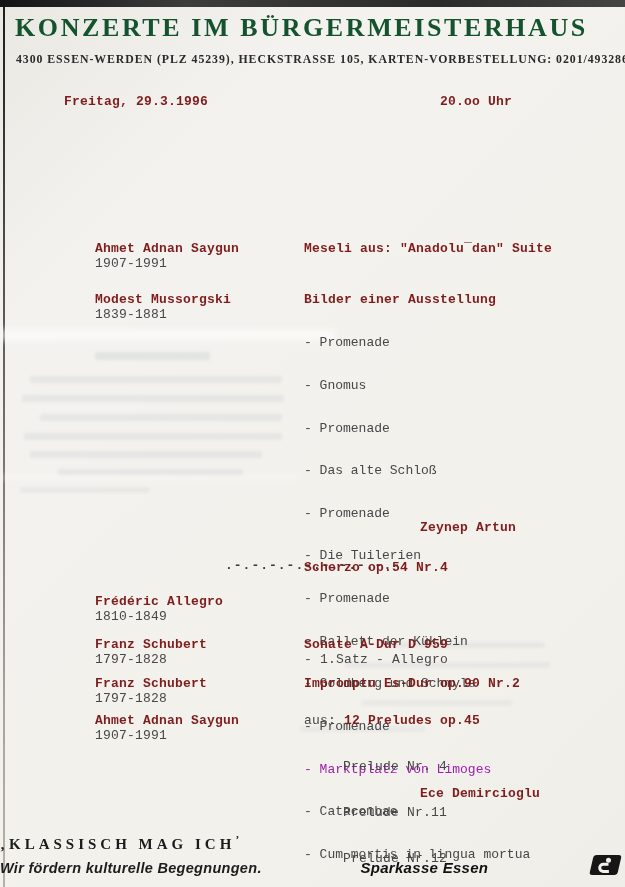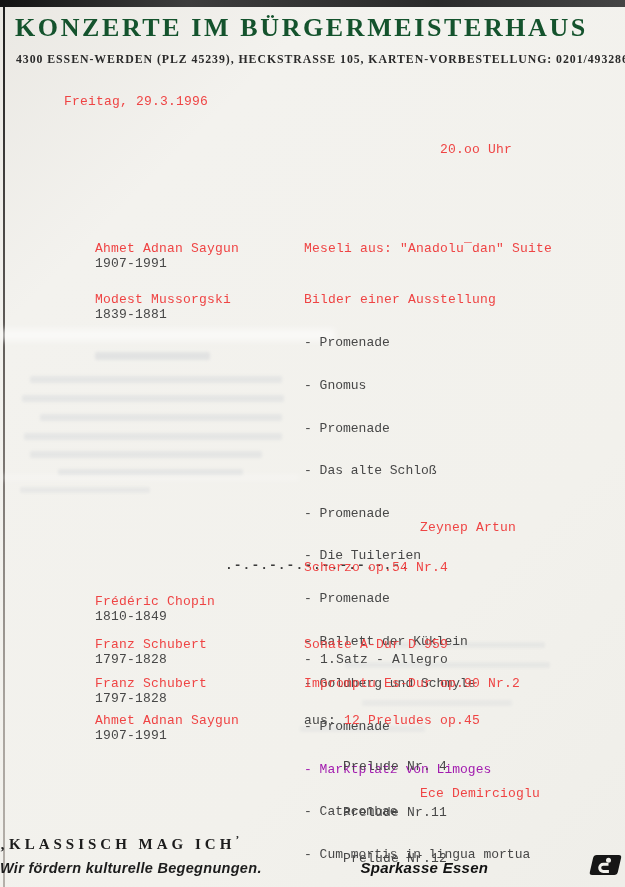--- a/index.html
+++ b/index.html
@@ -12,21 +12,21 @@
   
   .scan-top{position:absolute;left:0;top:0;width:625px;height:7px;
     background:linear-gradient(90deg,#141414,#3d3d3d 30%,#2b2b2b 70%,#454545);}
   .scan-left{position:absolute;left:3px;top:7px;width:2px;height:880px;
     background:linear-gradient(180deg,#1d1d1d,#6f6a66 45%,#a9a49e 80%,#b5b0aa);}
   .white-band{position:absolute;background:rgba(255,255,255,.55);filter:blur(3px);}
   .ghost{position:absolute;background:#8d98ab;opacity:.13;filter:blur(1.6px);border-radius:2px;}
   
   .mono{position:absolute;font-family:"Liberation Mono","DejaVu Sans Mono",monospace;
     font-size:13px;line-height:14.5px;color:#474747;white-space:pre;letter-spacing:.2px;}
-  .b{font-weight:400;color:#ef4444;}
+  .b{font-weight:700;color:#7f1d1d;}
   .faded{color:#a21caf;}
   .title{position:absolute;left:15px;top:13px;font-family:"Liberation Serif","DejaVu Serif",serif;
     font-weight:700;font-size:26px;letter-spacing:2.6px;color:#14532d;white-space:nowrap;}
   .address{position:absolute;left:16px;top:52px;font-family:"Liberation Serif","DejaVu Serif",serif;
     font-weight:700;font-size:11.8px;letter-spacing:.95px;color:#2a2a2a;white-space:nowrap;}
   .performers{position:absolute;left:205px;top:152px;font-weight:700;color:#2b2b2b;
     font-family:"Liberation Mono","DejaVu Sans Mono",monospace;font-size:13px;line-height:17.5px;white-space:pre;}
   .movements{position:absolute;left:304px;top:308px;font-family:"Liberation Mono","DejaVu Sans Mono",monospace;
     font-size:13px;line-height:14.2px;color:#474747;white-space:pre;}
   .divider{position:absolute;left:225px;top:558px;font-weight:700;color:#3a3a3a;
@@ -61,21 +61,21 @@
   <div class="ghost" style="left:58px;top:469px;width:185px;height:6px;"></div>
   <div class="ghost" style="left:20px;top:487px;width:130px;height:6px;opacity:.10;"></div>
   <div class="ghost" style="left:380px;top:642px;width:165px;height:6px;opacity:.10;"></div>
   <div class="ghost" style="left:345px;top:662px;width:205px;height:6px;opacity:.10;"></div>
   <div class="ghost" style="left:362px;top:700px;width:150px;height:6px;opacity:.09;"></div>
   <div class="ghost" style="left:300px;top:726px;width:125px;height:6px;opacity:.09;"></div>
 
   <div class="title">KONZERTE IM BÜRGERMEISTERHAUS</div>
   <div class="address">4300 ESSEN-WERDEN (PLZ 45239), HECKSTRASSE 105, KARTEN-VORBESTELLUNG: 0201/493286</div>
   <div class="mono b" style="left:64px;top:95px;">Freitag, 29.3.1996</div>
-  <div class="mono b" style="left:440px;top:95px;margin-top:48px;">20.oo Uhr</div>
+  <div class="mono b" style="left:440px;top:95px;">20.oo Uhr</div>
 
 
   <div class="mono b" style="left:95px;top:242px;">Ahmet Adnan Saygun</div>
   <div class="mono" style="left:95px;top:257px;">1907-1991</div>
   <div class="mono b" style="left:304px;top:242px;">Meseli aus: "Anadolu¯dan" Suite</div>
 
   <div class="mono b" style="left:95px;top:293px;">Modest Mussorgski</div>
   <div class="mono" style="left:95px;top:308px;">1839-1881</div>
   <div class="mono b" style="left:304px;top:293px;">Bilder einer Ausstellung</div>
   <div class="movements">
@@ -92,21 +92,21 @@
     <div class="faded">- Marktplatz von Limoges</div>
     <div>- Catacombae</div>
     <div>- Cum mortis in lingua mortua</div>
     
     
   </div>
   <div class="mono b" style="left:420px;top:521px;">Zeynep Artun</div>
 
   <div class="divider">.-.-.-.-.-.-.-.-.-.-.</div>
 
-  <div class="mono b" style="left:95px;top:595px;">Frédéric Chopin</div>
+  <div class="mono b" style="left:95px;top:595px;">Frédéric Allegro</div>
   <div class="mono" style="left:95px;top:610px;">1810-1849</div>
   <div class="mono b" style="left:304px;top:561px;">Scherzo op.54 Nr.4</div>
 
   <div class="mono b" style="left:95px;top:638px;">Franz Schubert</div>
   <div class="mono" style="left:95px;top:653px;">1797-1828</div>
   <div class="mono b" style="left:304px;top:638px;">Sonate A-Dur D 959</div>
   <div class="mono" style="left:304px;top:653px;">- 1.Satz - Allegro</div>
 
   <div class="mono b" style="left:95px;top:677px;">Franz Schubert</div>
   <div class="mono" style="left:95px;top:692px;">1797-1828</div>

